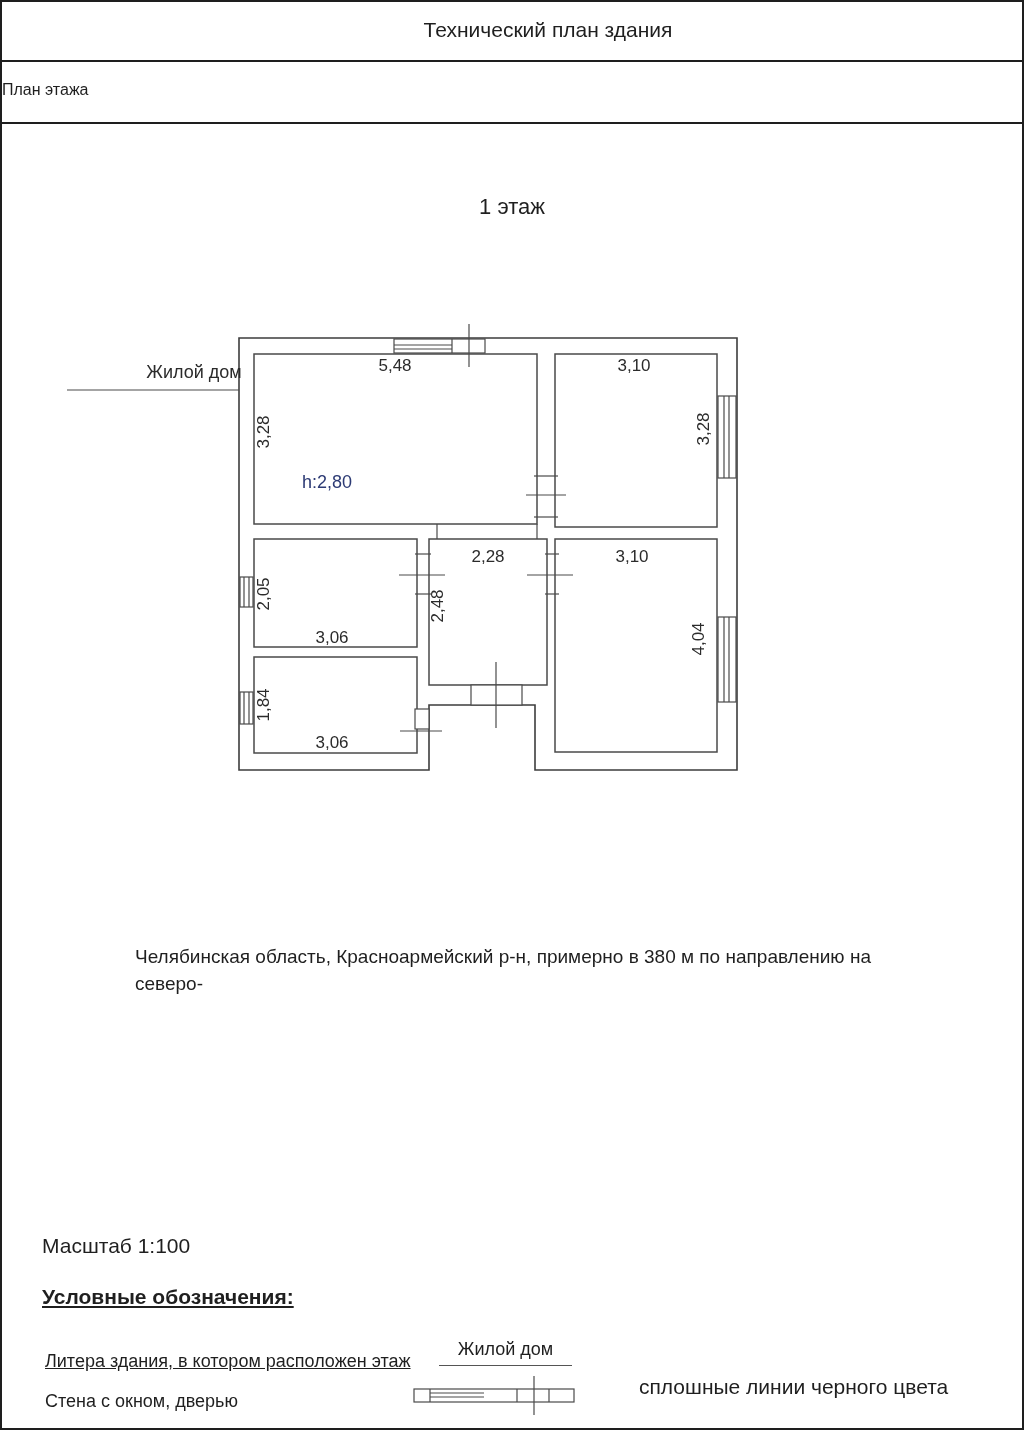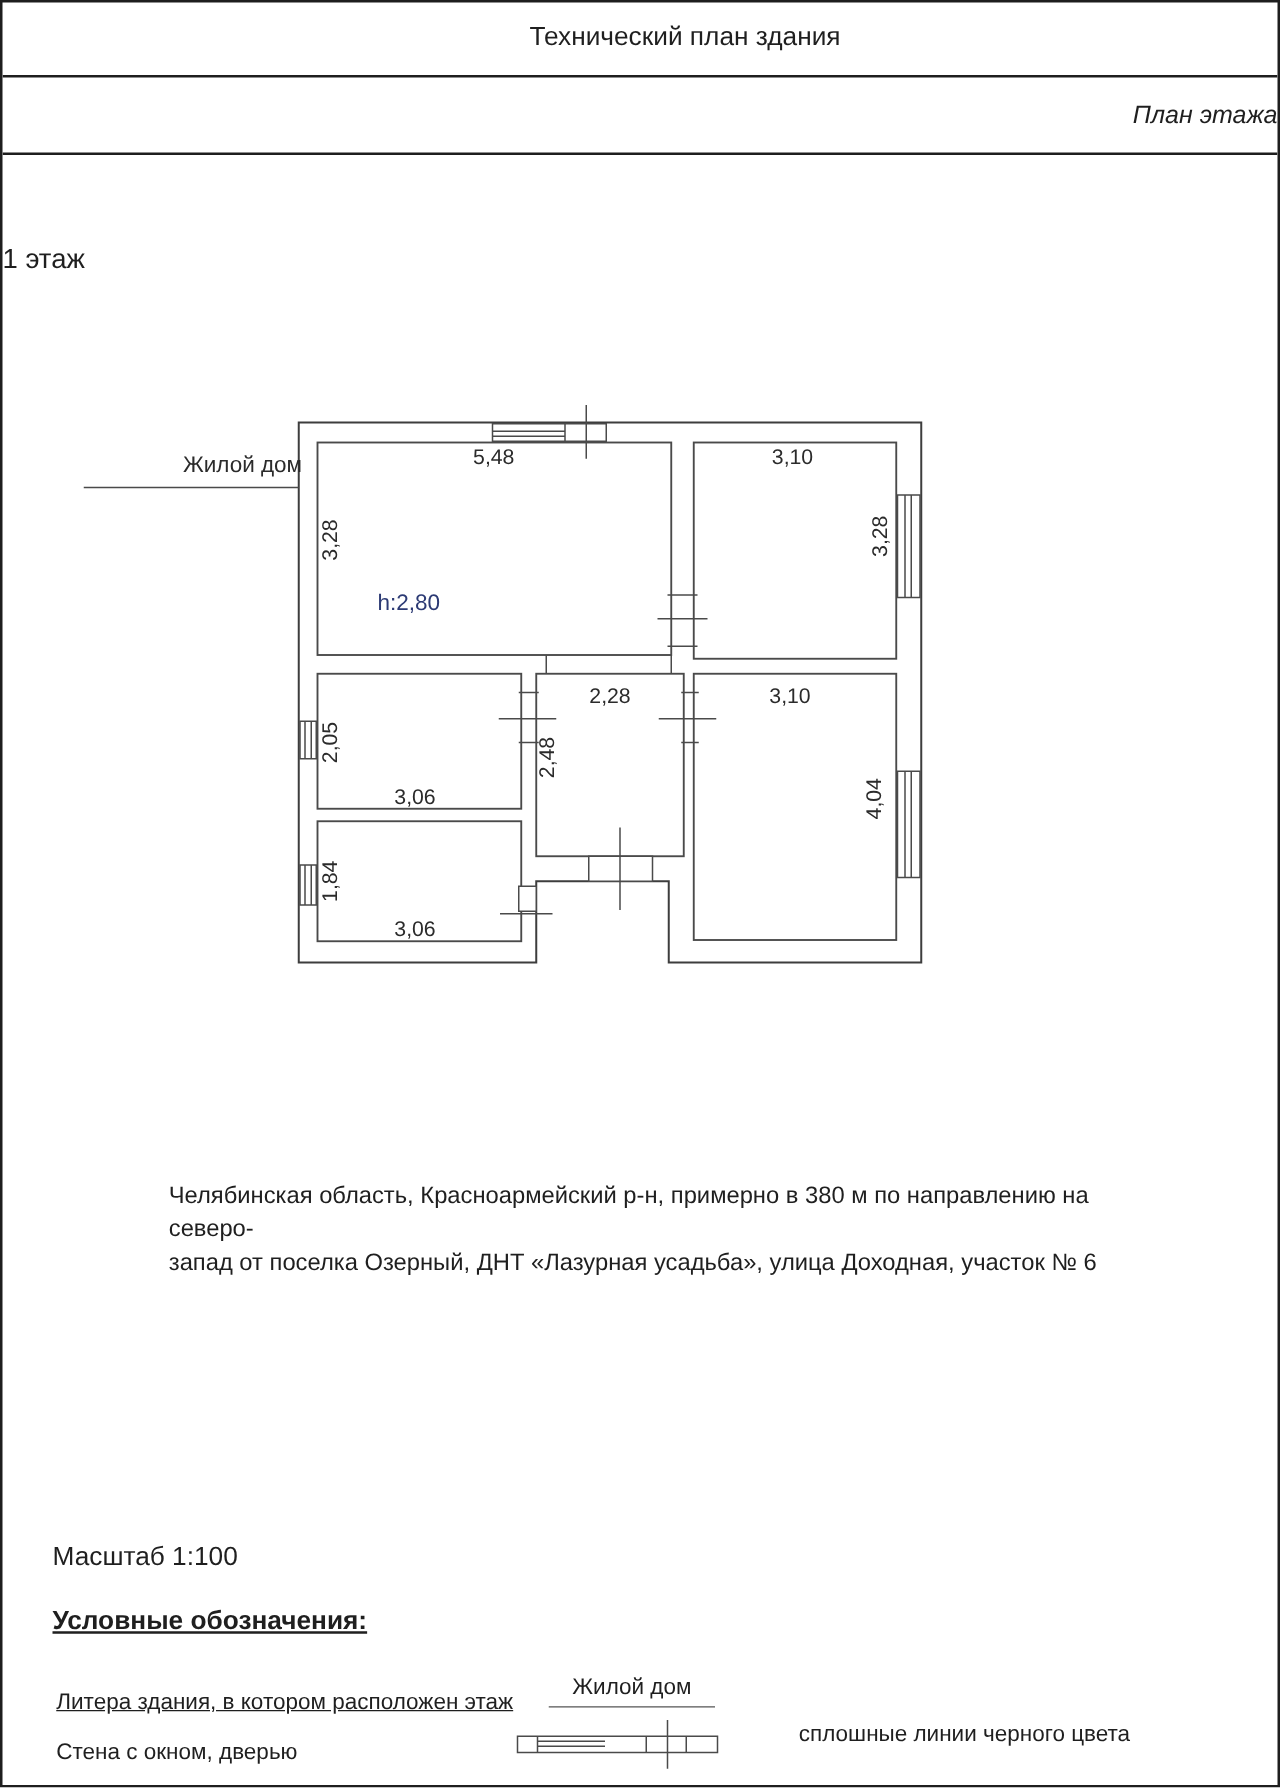--- a/index.html
+++ b/index.html
@@ -24,28 +24,27 @@
   .doc-title {
     position: absolute;
     top: 16px; left: 0; width: 100%;
     text-align: center;
     font-size: 21px;
     margin-left: 36px;
   }
   .doc-subtitle {
     position: absolute;
     top: 79px; left: 0; width: 100%;
-    text-align: right;
-    font-size: 20px;
-    font-style: italic;
+    text-align: left;
+    font-size: 16px;
   }
   .floor-title {
     position: absolute;
     top: 192px; left: 0; width: 100%;
-    text-align: left;
+    text-align: center;
     font-size: 22px;
   }
   .plan-svg {
     position: absolute;
     left: 0; top: 310px;
     width: 1024px; height: 560px;
   }
   .plan-svg .wall-outer { fill: none; stroke: #3d3d3d; stroke-width: 1.6; }
   .plan-svg .room { fill: none; stroke: #4a4a4a; stroke-width: 1.5; }
   .plan-svg .sym { fill: #ffffff; stroke: #4a4a4a; stroke-width: 1.2; }
@@ -107,21 +106,21 @@
     left: 437px; top: 1337px;
     width: 133px;
     text-align: center;
     font-size: 18px;
     border-bottom: 1px solid #555555;
     padding-bottom: 5px;
   }
   .legend-note {
     position: absolute;
     left: 637px; top: 1372px;
-    font-size: 18px;
+    font-size: 21px;
     line-height: 26px;
   }
   .legend-symbol-2-svg {
     position: absolute;
     left: 390px; top: 1365px;
     width: 210px; height: 60px;
   }
   .legend-symbol-2-svg rect { fill: #ffffff; stroke: #4a4a4a; stroke-width: 1.2; }
   .legend-symbol-2-svg line { stroke: #4a4a4a; stroke-width: 1.2; }
 </style>
@@ -224,21 +223,20 @@
     <text class="dim" x="630" y="556">3,10</text>
     <text class="dim" x="698" y="637" transform="rotate(-90 698 637)">4,04</text>
     <text class="dim" x="263" y="592" transform="rotate(-90 263 592)">2,05</text>
     <text class="dim" x="330" y="637">3,06</text>
     <text class="dim" x="263" y="703" transform="rotate(-90 263 703)">1,84</text>
     <text class="dim" x="330" y="742">3,06</text>
   </svg>
 
   <div class="address">
     <div>Челябинская область, Красноармейский р-н, примерно в 380 м по направлению на северо-</div>
-    <div>запад от поселка Озерный, ДНТ «Лазурная усадьба», улица Доходная, участок № 6</div>
   </div>
 
   <div class="scale-label">Масштаб 1:100</div>
   <div class="legend-heading">Условные обозначения:</div>
 
   <div class="legend-label-1">Литера здания, в котором расположен этаж</div>
   <div class="legend-symbol-1">Жилой дом</div>
 
   <div class="legend-label-2">Стена с окном, дверью</div>
 

